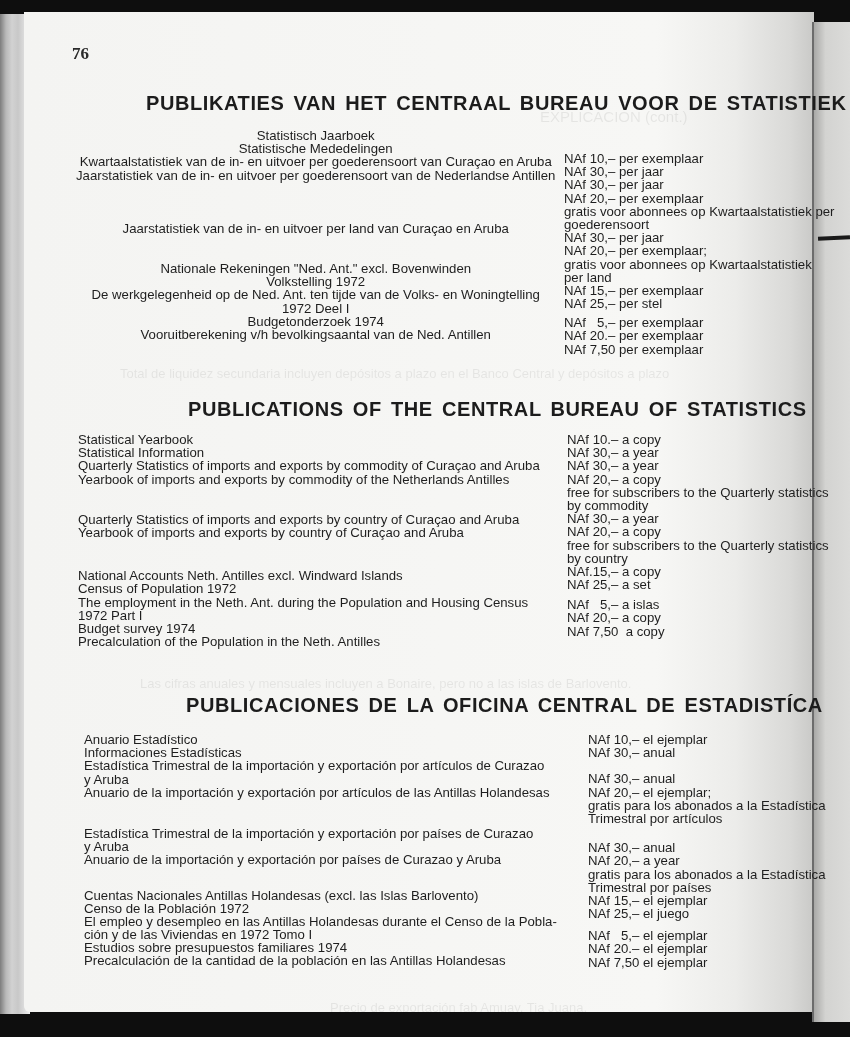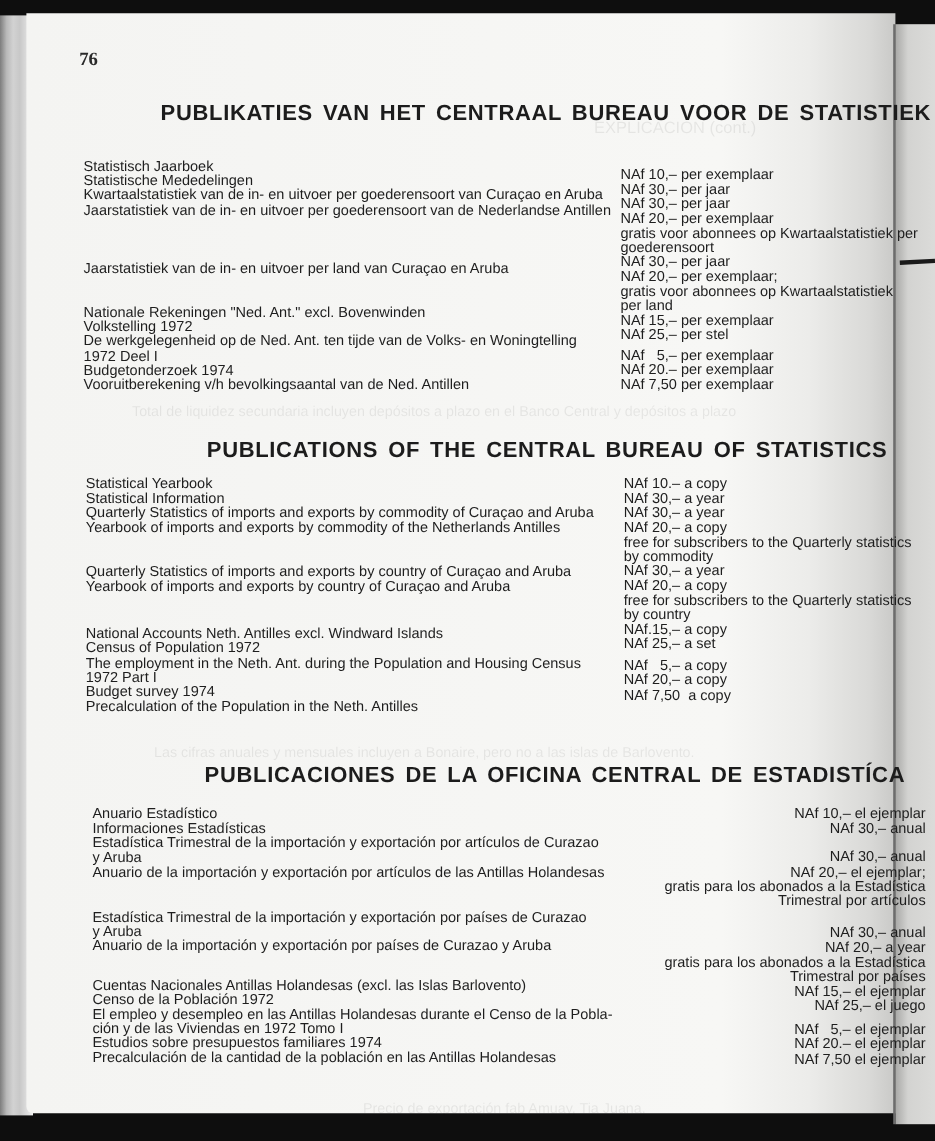--- a/index.html
+++ b/index.html
@@ -54,21 +54,21 @@
 
 <div class="ghost" style="left:540px;top:108px;font-size:15px;">EXPLICACION (cont.)</div>
 <div class="ghost" style="left:120px;top:366px;">Total de liquidez secundaria incluyen depósitos a plazo en el Banco Central y depósitos a plazo</div>
 <div class="ghost" style="left:140px;top:676px;">Las cifras anuales y mensuales incluyen a Bonaire, pero no a las islas de Barlovento.</div>
 <div class="ghost" style="left:330px;top:1000px;">Precio de exportación fab Amuay, Tia Juana.</div>
 
 <div class="page-number">76</div>
 
 <div class="heading" style="left:146px;top:92px;">PUBLIKATIES VAN HET CENTRAAL BUREAU VOOR DE STATISTIEK</div>
 
-<div class="col-left" style="left:76px;top:144px;">
+<div class="col-left" style="left:76px;top:129px;text-align:center;">
   <span class="line">Statistisch Jaarboek</span>
   <span class="line">Statistische Mededelingen</span>
   <span class="line">Kwartaalstatistiek van de in- en uitvoer per goederensoort van Curaçao en Aruba</span>
   <span class="line">Jaarstatistiek van de in- en uitvoer per goederensoort van de Nederlandse Antillen</span>
   <span class="gap" style="height:40px"></span>
   <span class="line">Jaarstatistiek van de in- en uitvoer per land van Curaçao en Aruba</span>
   <span class="gap" style="height:27px"></span>
   <span class="line">Nationale Rekeningen "Ned. Ant." excl. Bovenwinden</span>
   <span class="line">Volkstelling 1972</span>
   <span class="line">De werkgelegenheid op de Ned. Ant. ten tijde van de Volks- en Woningtelling</span>
@@ -122,21 +122,21 @@
   <span class="line">NAf 20,– a copy</span>
   <span class="line">free for subscribers to the Quarterly statistics</span>
   <span class="line">by commodity</span>
   <span class="line">NAf 30,– a year</span>
   <span class="line">NAf 20,– a copy</span>
   <span class="line">free for subscribers to the Quarterly statistics</span>
   <span class="line">by country</span>
   <span class="line">NAf.15,– a copy</span>
   <span class="line">NAf 25,– a set</span>
   <span class="gap" style="height:7px"></span>
-  <span class="line" style="white-space:pre">NAf   5,– a copy</span>
+  <span class="line" style="white-space:pre">NAf   5,– a islas</span>
   <span class="line">NAf 20,– a copy</span>
   <span class="line" style="white-space:pre">NAf 7,50  a copy</span>
 </div>
 
 <div class="heading" style="left:186px;top:694px;">PUBLICACIONES DE LA OFICINA CENTRAL DE ESTADISTÍCA</div>
 
 <div class="col-left" style="left:84px;top:733px;">
   <span class="line">Anuario Estadístico</span>
   <span class="line">Informaciones Estadísticas</span>
   <span class="line">Estadística Trimestral de la importación y exportación por artículos de Curazao</span>
@@ -148,21 +148,21 @@
   <span class="line">Anuario de la importación y exportación por países de Curazao y Aruba</span>
   <span class="gap" style="height:22px"></span>
   <span class="line">Cuentas Nacionales Antillas Holandesas (excl. las Islas Barlovento)</span>
   <span class="line">Censo de la Población 1972</span>
   <span class="line">El empleo y desempleo en las Antillas Holandesas durante el Censo de la Pobla-</span>
   <span class="line">ción y de las Viviendas en 1972 Tomo I</span>
   <span class="line">Estudios sobre presupuestos familiares 1974</span>
   <span class="line">Precalculación de la cantidad de la población en las Antillas Holandesas</span>
 </div>
 
-<div class="col-right" style="left:604px;top:733px;text-align:right;">
+<div class="col-right" style="left:588px;top:733px;">
   <span class="line">NAf 10,– el ejemplar</span>
   <span class="line">NAf 30,– anual</span>
   <span class="gap" style="height:13px"></span>
   <span class="line">NAf 30,– anual</span>
   <span class="line">NAf 20,– el ejemplar;</span>
   <span class="line">gratis para los abonados a la Estadística</span>
   <span class="line">Trimestral por artículos</span>
   <span class="gap" style="height:16px"></span>
   <span class="line">NAf 30,– anual</span>
   <span class="line">NAf 20,– a year</span>

